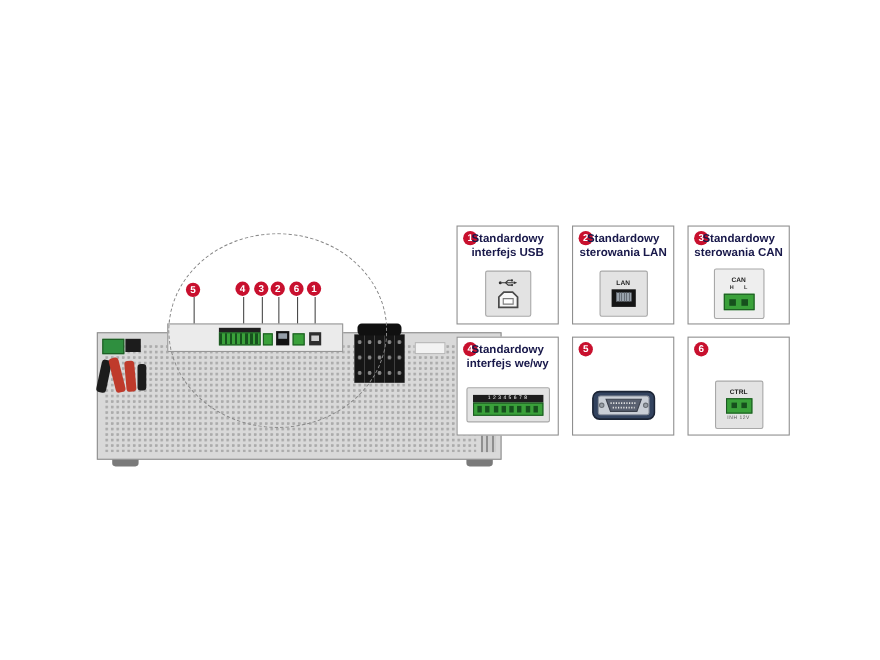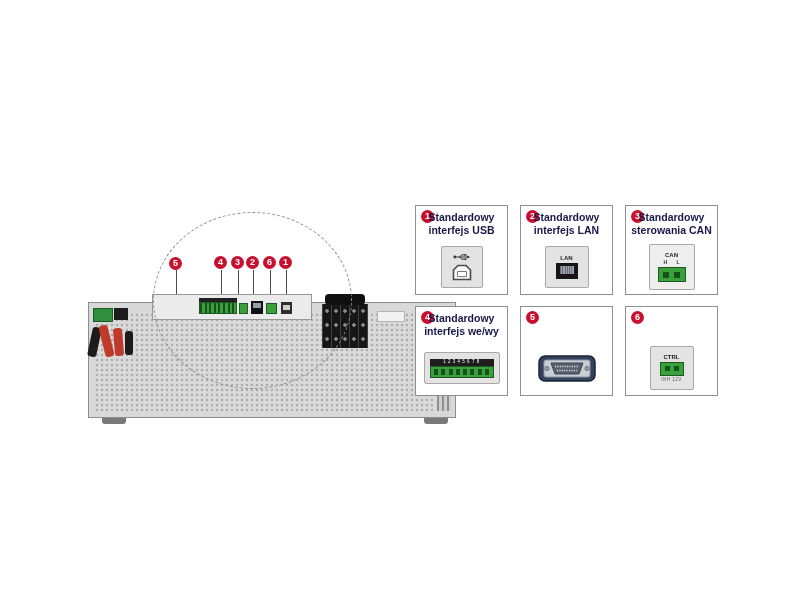--- a/index.html
+++ b/index.html
@@ -149,21 +149,21 @@
         <path d="M5.5 7.5 H14.5 V12.5 H5.5 Z" fill="#ffffff" stroke="#7a7a7a" stroke-width="1"></path>
       </svg>
     </div>
   </div>
 </div>
 
 <div class="abs card" style="left:520px;top:205px;">
   <div class="cnum">2</div>
   <div class="ctext">
     <div>Standardowy</div>
-    <div>interfejs LAN</div>
+    <div>sterowania LAN</div>
   </div>
   <div class="cimg">
     <div class="plate lanplate">
       <div class="port-label">LAN</div>
       <div class="lanport">
         <div class="lanpins"></div>
       </div>
     </div>
   </div>
 </div>

